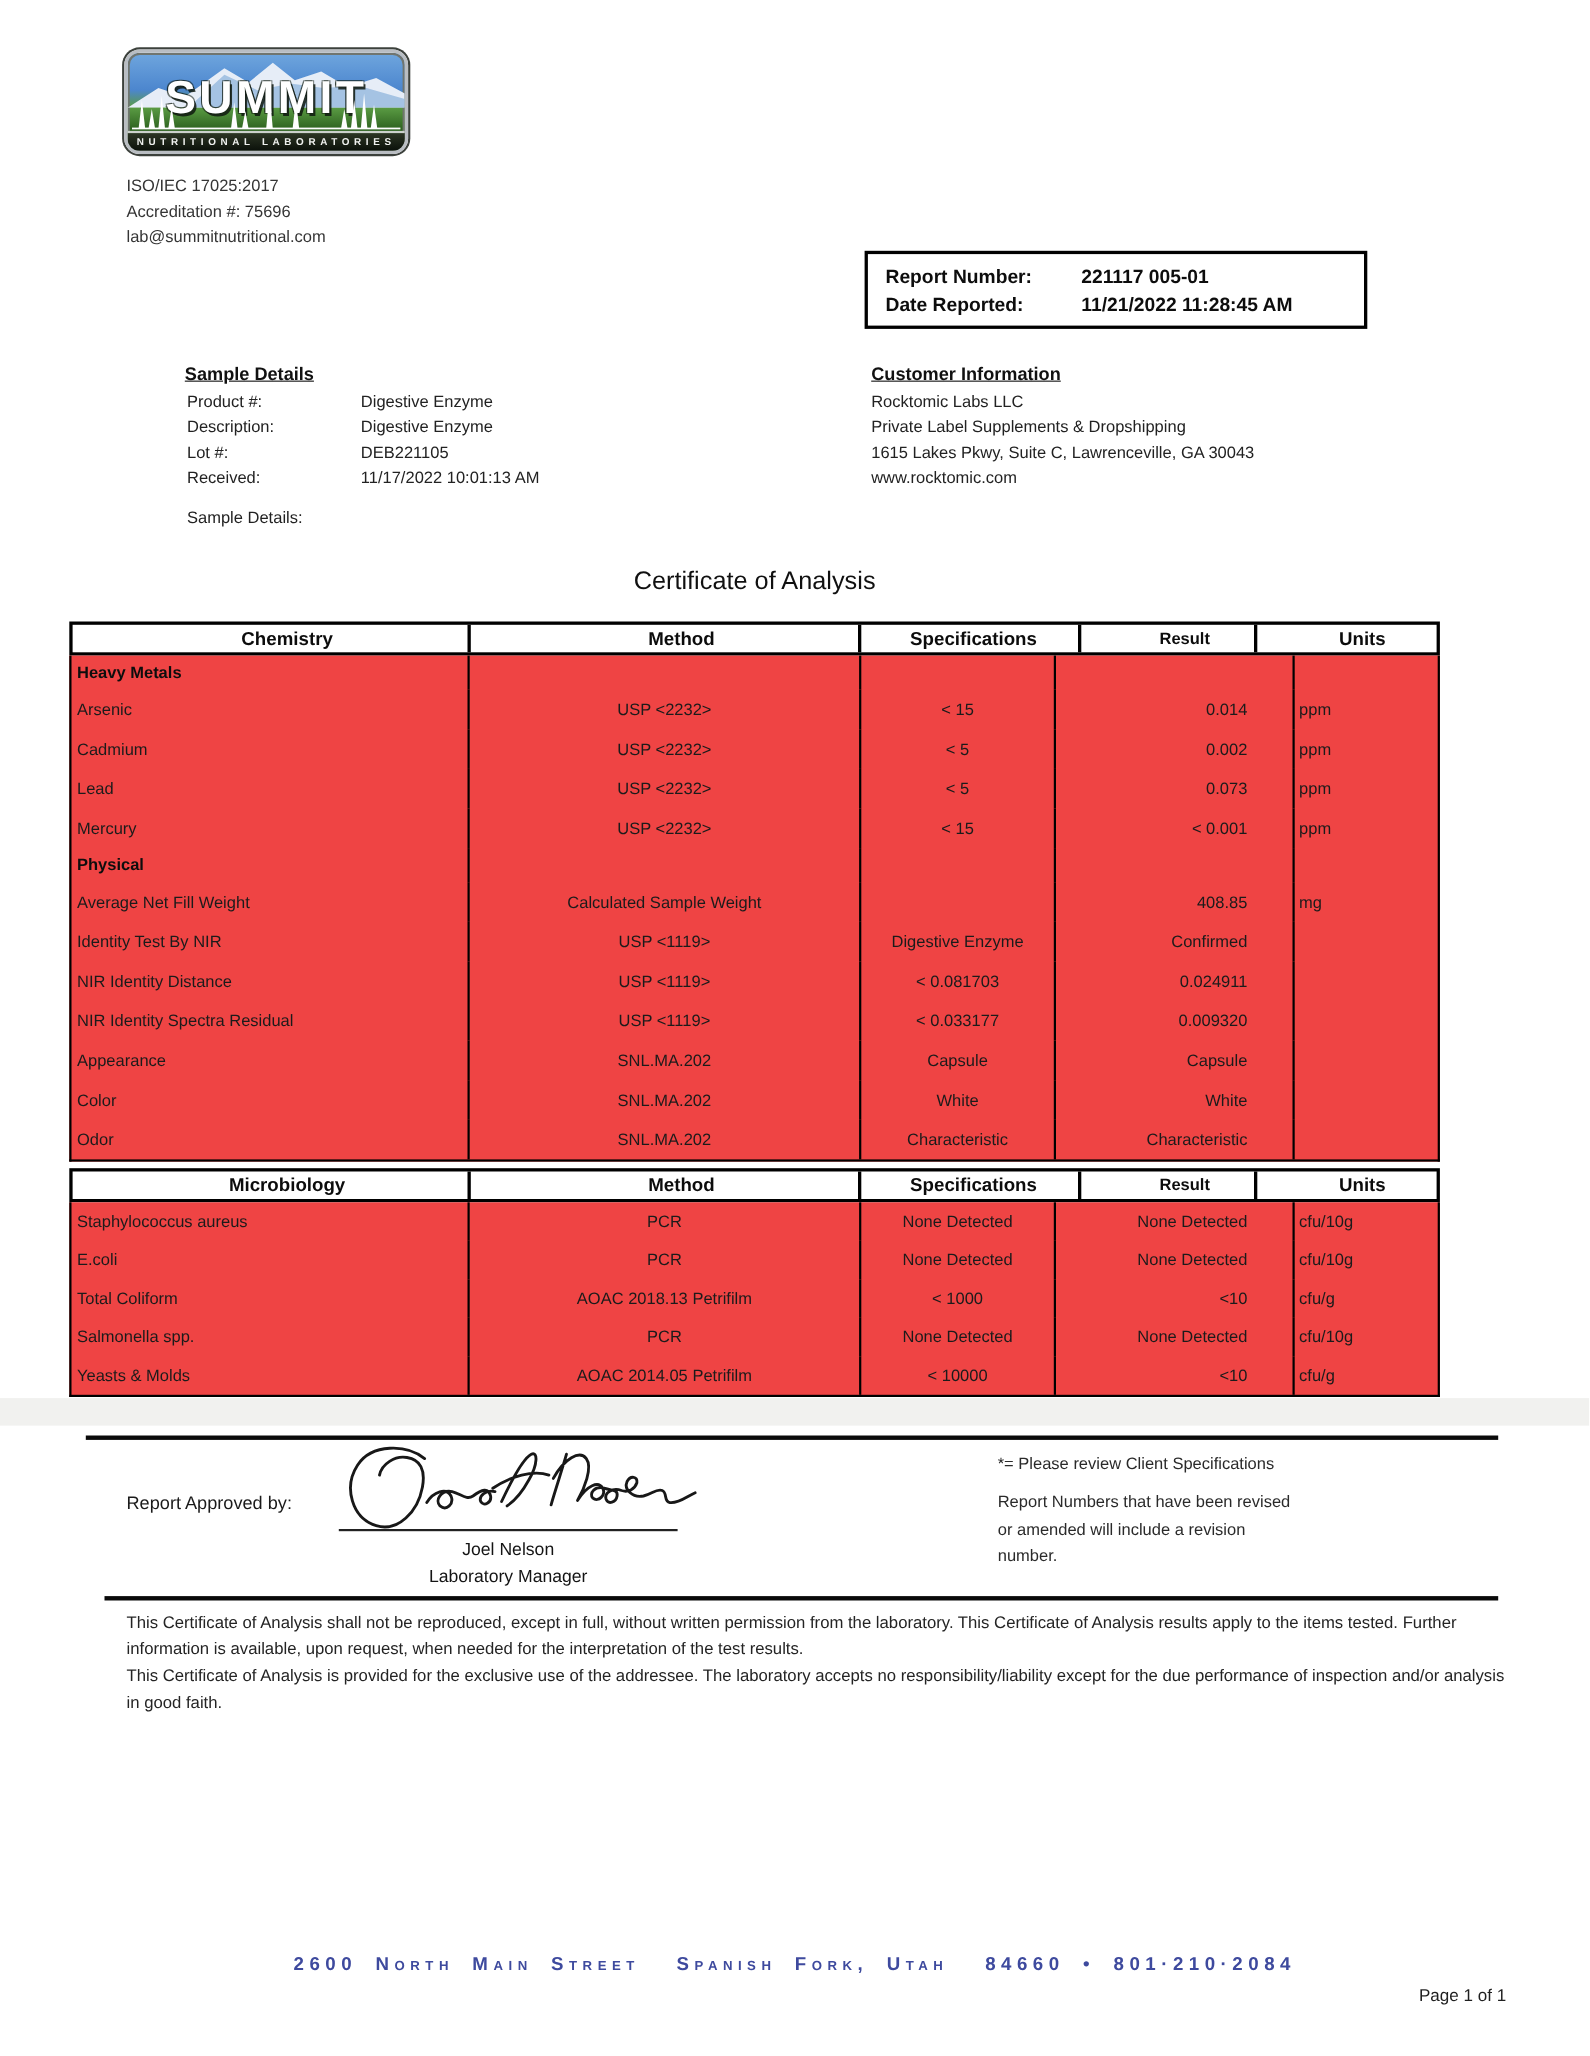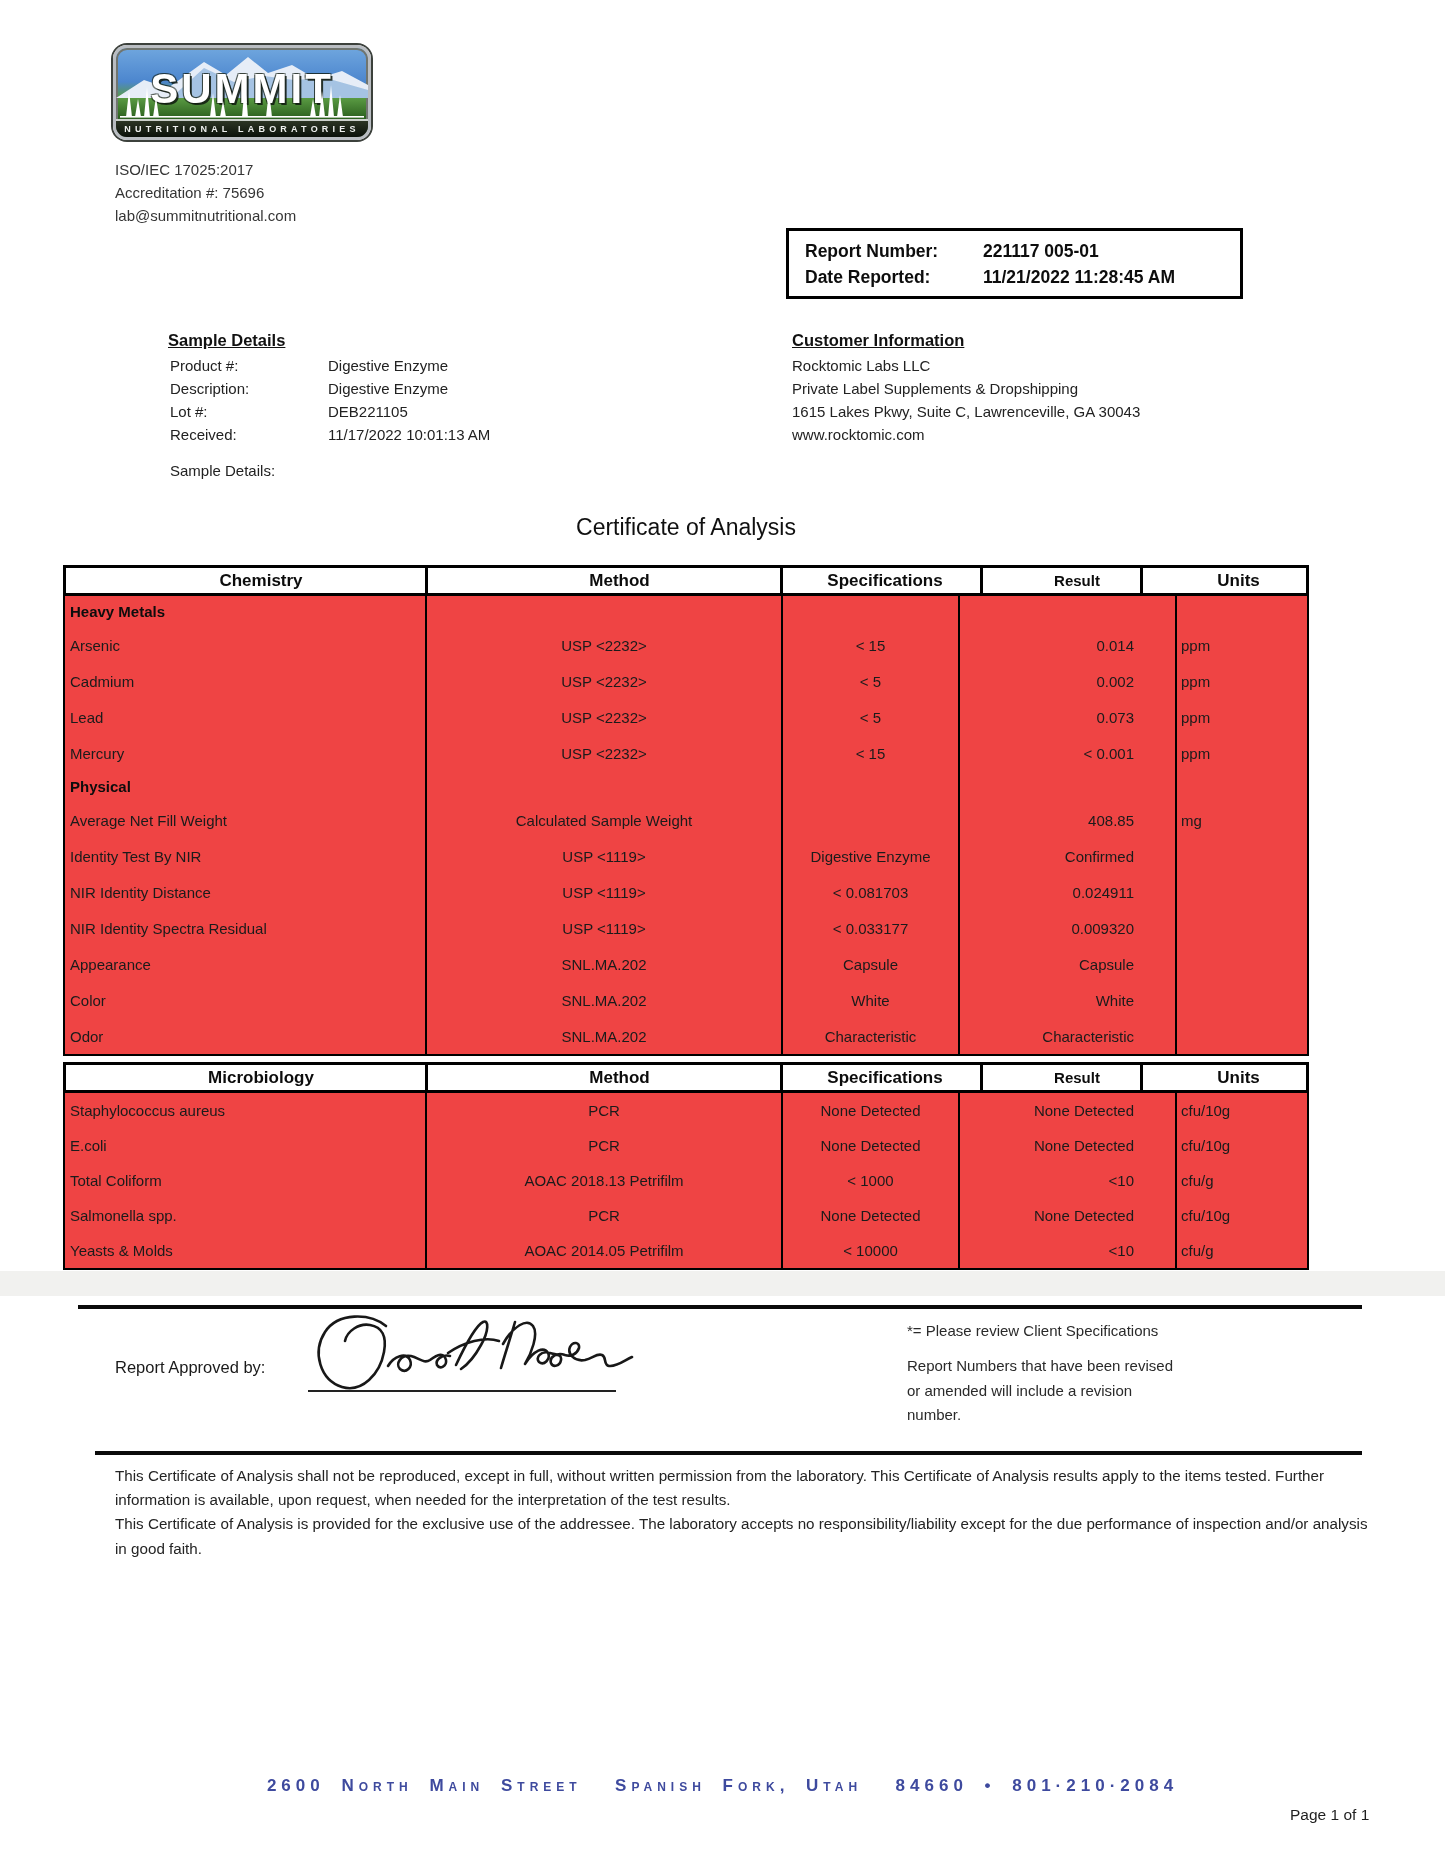--- a/index.html
+++ b/index.html
@@ -313,20 +313,24 @@
 
   <div class="abs sig-label">Report Approved by:</div>
   <svg class="abs" style="left:298px; top:1310px;" width="340" height="95" viewBox="0 0 340 95">
     <g fill="none" stroke="#181818" stroke-width="2.6" stroke-linecap="round" stroke-linejoin="round">
       <path d="M 88 16 C 72 3, 40 2, 27 22 C 14 42, 22 70, 44 77 C 64 83, 82 64, 86 42 C 89 26, 84 17, 72 15 C 61 13, 49 21, 47 31 M 90 56 C 96 46, 108 42, 112 50 C 115 57, 108 64, 102 59 C 97 54, 103 44, 113 46 C 121 48, 126 54, 132 50 C 140 44, 146 42, 148 50 C 149 56, 142 60, 139 55 C 137 50, 144 44, 152 46"></path>
       <path d="M 158 55 C 166 38, 177 16, 185 12 C 191 9, 191 21, 183 35 C 177 46, 169 55, 163 59 M 150 43 C 166 32, 187 26, 201 31"></path>
       <path d="M 217 12 C 213 26, 207 44, 203 58 M 205 34 C 215 16, 229 8, 235 16 C 241 24, 233 44, 227 54 C 236 40, 246 36, 250 43 C 253 49, 246 56, 241 52 C 237 48, 243 40, 252 43 C 258 45, 264 44, 263 50 C 262 56, 255 58, 253 53 C 251 47, 259 42, 267 45 C 273 47, 279 44, 281 38 C 282 32, 275 31, 272 37 C 269 44, 277 52, 287 50 C 295 48, 299 43, 304 45 C 309 47, 305 55, 311 56 C 319 57, 327 50, 334 47"></path>
     </g>
   </svg>
   <div class="abs sig-line"></div>
+  <div class="abs sig-name-block">
+    <div>Joel Nelson</div>
+    <div>Laboratory Manager</div>
+  </div>
 
   <div class="abs rule" style="left:95px; top:1451px; width:1267px; height:3.5px;"></div>
 
   <div class="abs disclaimer">
     <div>This Certificate of Analysis shall not be reproduced, except in full, without written permission from the laboratory. This Certificate of Analysis results apply to the items tested. Further information is available, upon request, when needed for the interpretation of the test results.</div>
     <div>This Certificate of Analysis is provided for the exclusive use of the addressee. The laboratory accepts no responsibility/liability except for the due performance of inspection and/or analysis in good faith.</div>
   </div>
 
   <div class="abs footer-address" style="color: rgb(62, 74, 158);">2600 North Main Street  Spanish Fork, Utah  84660 • 801·210·2084</div>
   <div class="abs page-number">Page 1 of 1</div>

